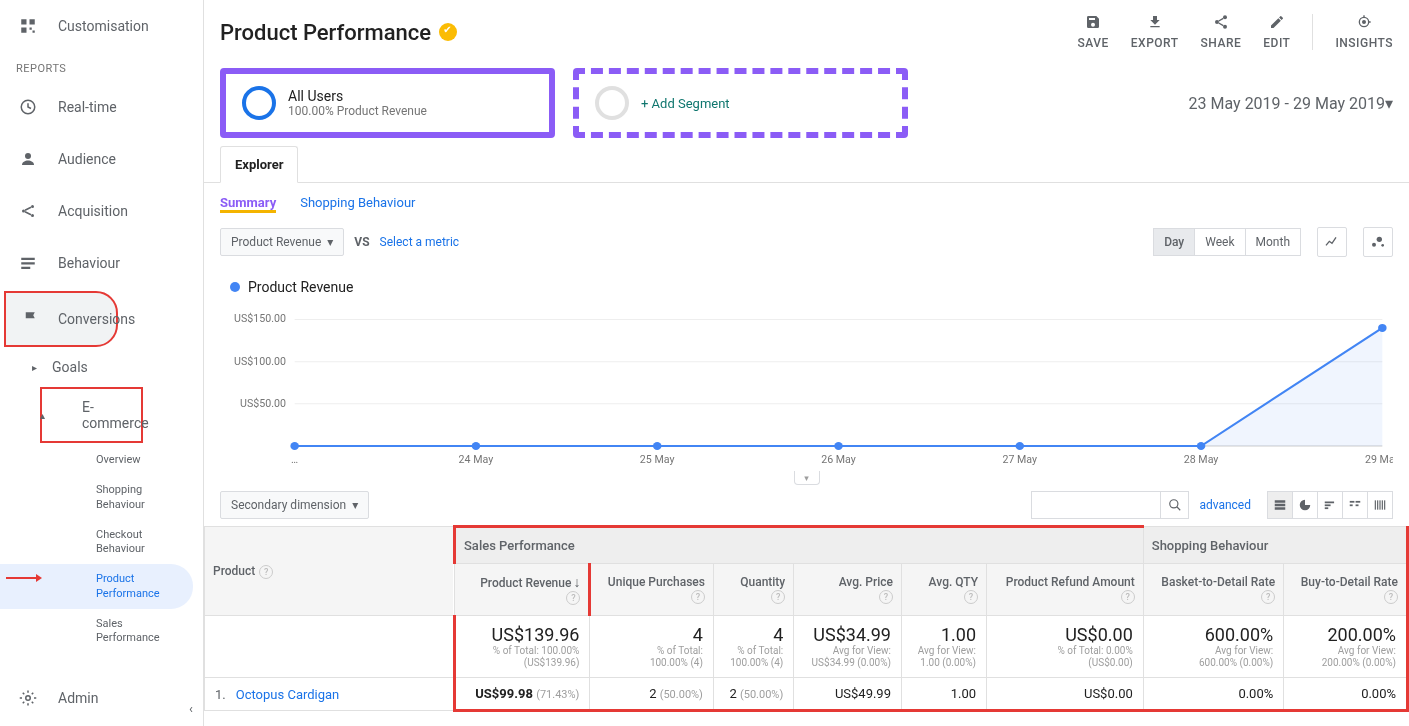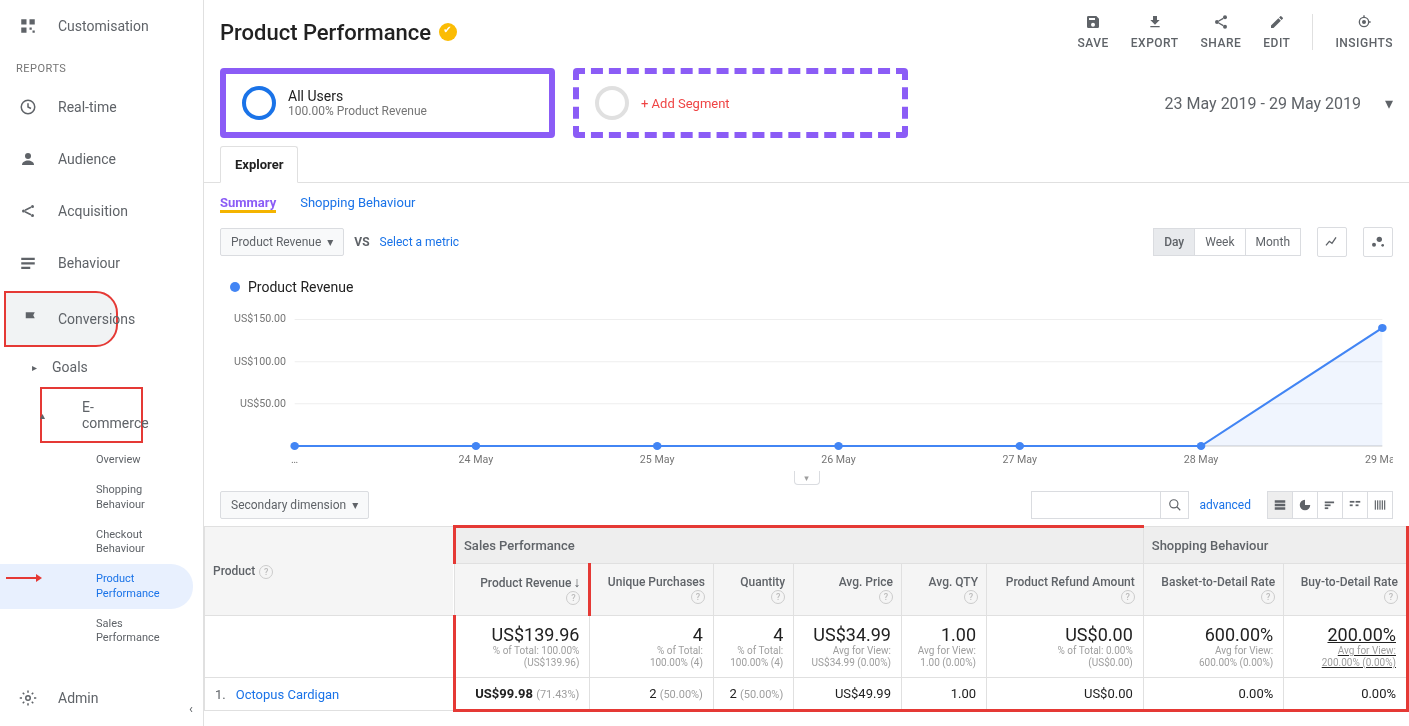--- a/index.html
+++ b/index.html
@@ -29,25 +29,25 @@
   .topbar h1 { font-size: 22px; font-weight: 500; color: #212121; }
   .verified { width: 18px; height: 18px; background: #fbbc04; border-radius: 50%; margin-left: 8px; position:relative; }
   .verified::after{content:'✔'; color:#fff; font-size:10px; position:absolute; top:1px; left:4px;}
   .top-actions { margin-left: auto; display: flex; gap: 22px; color: #5f6368; font-size: 12px; font-weight:500; letter-spacing:0.5px; }
   .top-actions .act { display: flex; align-items: center; gap: 6px; cursor: pointer; flex-direction: column; }
   .top-actions .divider { width:1px; background:#e0e0e0; }
   
   .segments-row { display: flex; align-items: center; padding: 8px 16px; gap: 18px; }
   .seg-card { border: 6px solid #8b5cf6; border-radius: 4px; padding: 12px 16px; display: flex; align-items: center; gap: 12px; width: 335px; background:#fff; cursor:pointer; }
   .seg-circle { width: 34px; height: 34px; border-radius: 50%; border: 4px solid #1a73e8; }
-  .seg-card.dashed { border-style: dashed; color:#ef4444; }
+  .seg-card.dashed { border-style: dashed; color:#0f766e; }
   .seg-card.dashed .seg-circle { border-color:#e0e0e0; }
   .seg-title { font-size: 14px; color:#212121; }
   .seg-sub { font-size: 12px; color:#757575; }
-  .date-range { margin-left: auto; font-size: 16px; color:#5f6368; cursor:pointer; display:flex; align-items:center; gap:24px; }
+  .date-range { margin-left: auto; font-size: 16px; color:#5f6368; cursor:pointer; display:flex; align-items:center; gap:0; }
   
   .tabrow { border-bottom: 1px solid #e0e0e0; padding: 0 16px; display:flex; }
   .tabrow .tab { padding: 10px 14px; font-size: 13px; color:#5f6368; cursor:pointer; border:1px solid transparent;}
   .tabrow .tab.active { font-weight:700; color:#212121; border:1px solid #e0e0e0; border-bottom-color:#fff; background:#fff; border-top-left-radius:3px;border-top-right-radius:3px; margin-bottom:-1px;text-align:right;}
   
   .subtabs { padding: 12px 16px 6px; display:flex; gap:24px; font-size:13px; }
   .subtabs .st { color:#1a73e8; cursor:pointer; }
   .subtabs .st.sel { color:#8b5cf6; font-weight:700; border-bottom:3px solid #f4b400; padding-bottom:0; }
   
   .chart-controls { display:flex; align-items:center; padding: 8px 16px; gap:10px; }
@@ -401,21 +401,21 @@
         <tbody id="tbody">
             <tr>
               <td class="firstcol">&nbsp;</td>
               <td style="border-left: 3px solid rgb(229, 57, 53);"><span class="big">US$139.96</span><span class="sub">% of Total: 100.00%</span><span class="sub">(US$139.96)</span></td>
               <td><span class="big">4</span><span class="sub">% of Total:</span><span class="sub">100.00% (4)</span></td>
               <td><span class="big">4</span><span class="sub">% of Total:</span><span class="sub">100.00% (4)</span></td>
               <td><span class="big">US$34.99</span><span class="sub">Avg for View:</span><span class="sub">US$34.99 (0.00%)</span></td>
               <td><span class="big">1.00</span><span class="sub">Avg for View:</span><span class="sub">1.00 (0.00%)</span></td>
               <td><span class="big">US$0.00</span><span class="sub">% of Total: 0.00%</span><span class="sub">(US$0.00)</span></td>
               <td><span class="big">600.00%</span><span class="sub">Avg for View:</span><span class="sub">600.00% (0.00%)</span></td>
-              <td style="border-right: 3px solid rgb(229, 57, 53); text-decoration: underline;"><span class="big">200.00%</span><span class="sub">Avg for View:</span><span class="sub">200.00% (0.00%)</span></td>
+              <td style="border-right: 3px solid rgb(229, 57, 53);"><span class="big">200.00%</span><span class="sub">Avg for View:</span><span class="sub">200.00% (0.00%)</span></td>
             </tr>
             <tr>
               <td class="firstcol"><span style="color:#5f6368;margin-right:10px;">1.</span><span class="plink">Octopus Cardigan</span></td>
               <td style="border-left: 3px solid rgb(229, 57, 53); border-bottom: 3px solid rgb(229, 57, 53);"><b>US$99.98</b> <span style="color:#9e9e9e;font-size:11px;">(71.43%)</span></td>
               <td style="border-bottom: 3px solid rgb(229, 57, 53);">2 <span style="color:#9e9e9e;font-size:11px;">(50.00%)</span></td>
               <td style="border-bottom: 3px solid rgb(229, 57, 53);">2 <span style="color:#9e9e9e;font-size:11px;">(50.00%)</span></td>
               <td style="border-bottom: 3px solid rgb(229, 57, 53);">US$49.99</td>
               <td style="border-bottom: 3px solid rgb(229, 57, 53);">1.00</td>
               <td style="border-bottom: 3px solid rgb(229, 57, 53);">US$0.00</td>
               <td style="border-bottom: 3px solid rgb(229, 57, 53);">0.00%</td>

